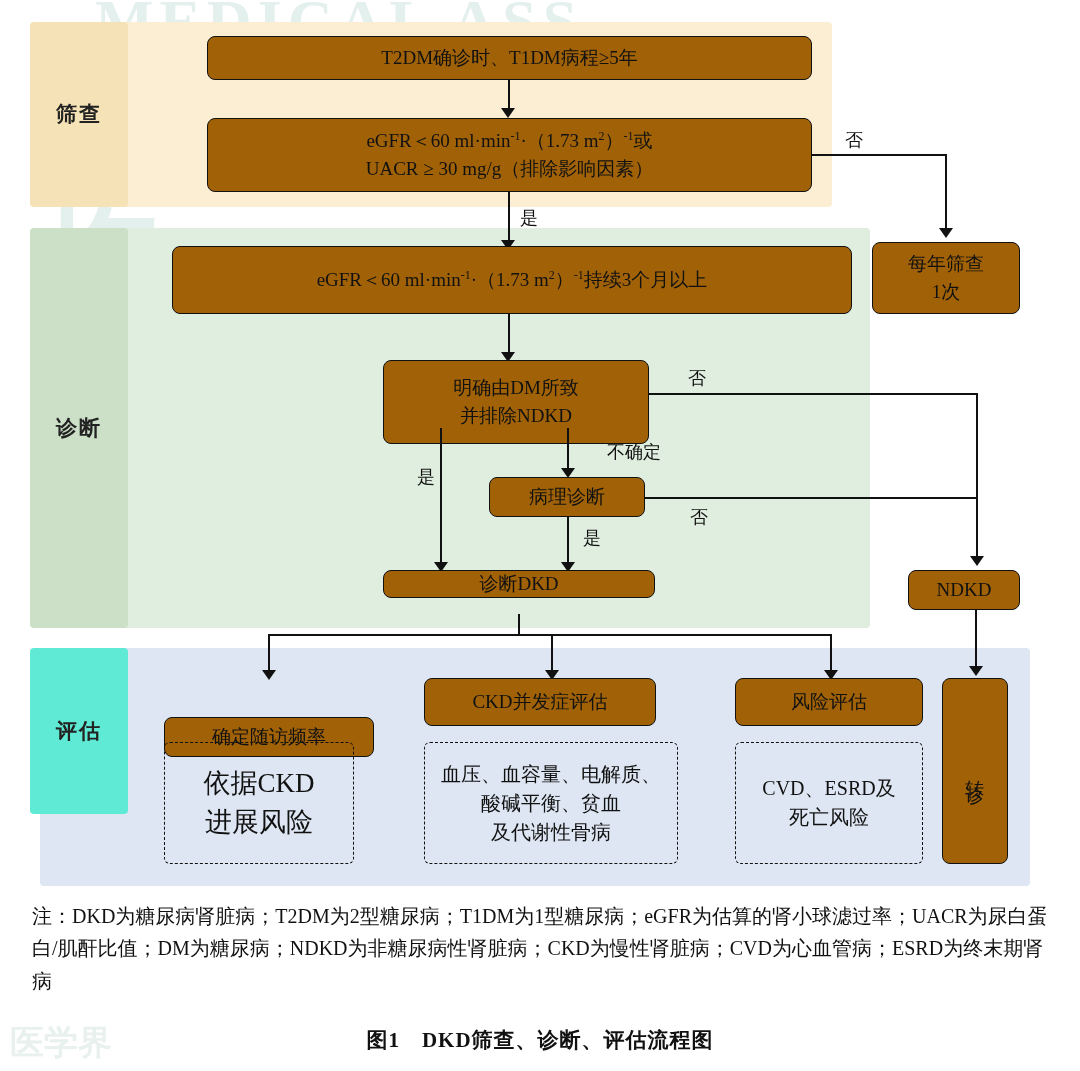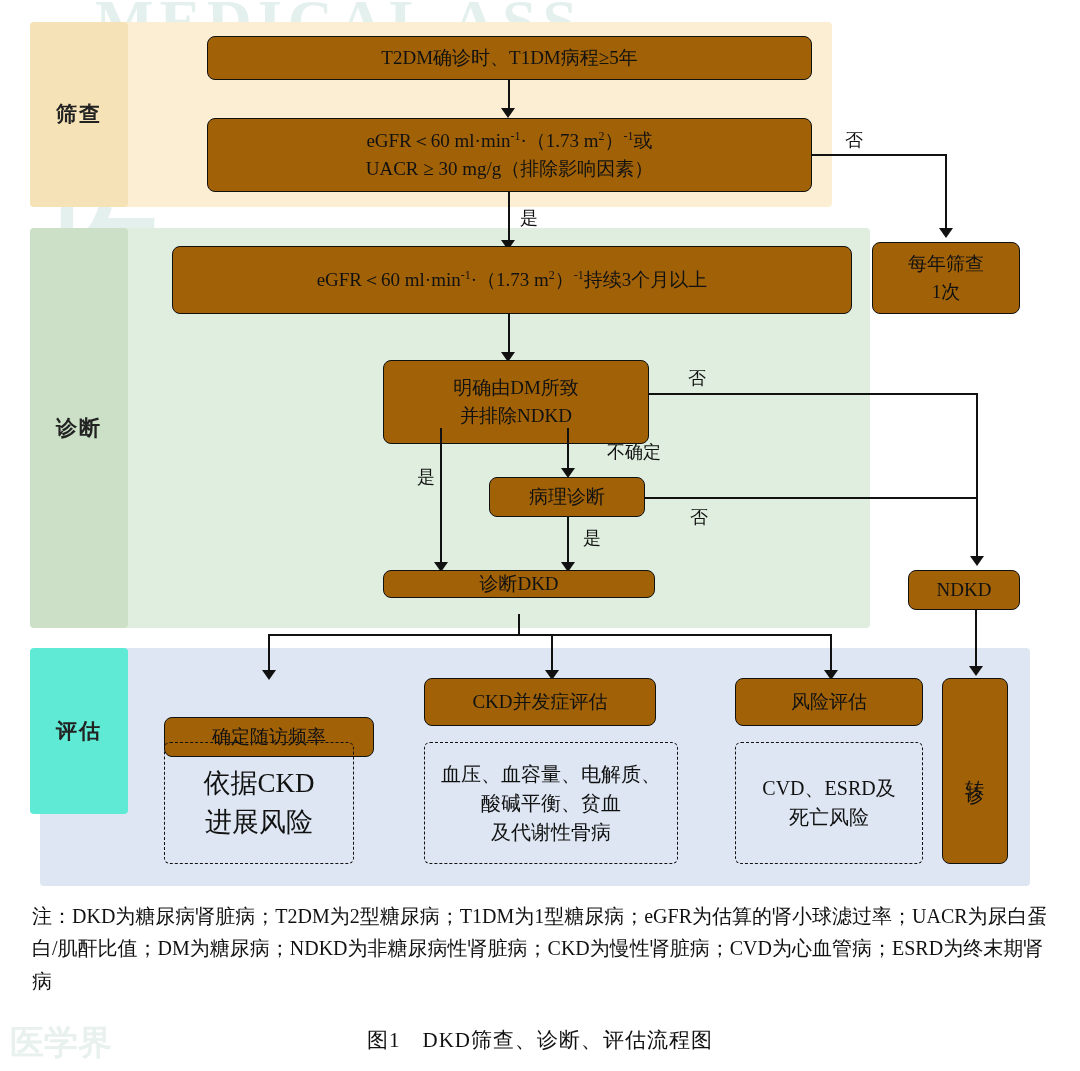--- a/index.html
+++ b/index.html
@@ -84,21 +84,21 @@
     white-space:nowrap;
   }
 
   
   .notes{
     position:absolute;left:32px;top:900px;width:1020px;
     font-size:20px;line-height:1.62;color:#111;
   }
   .caption{
     position:absolute;left:0;top:1026px;width:1080px;
-    text-align:center;font-size:21px;font-weight:normal;color:#111;
+    text-align:center;font-size:21px;font-weight:bold;color:#111;
     letter-spacing:1px;
   }
 </style>
 </head>
 <body>
 
 <div class="canvas">
 
   <div class="watermark wm1">MEDICAL ASS</div>
   <div class="watermark wm2">医</div>

